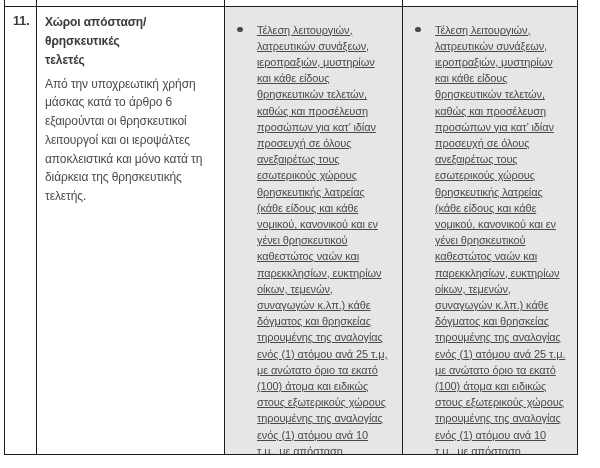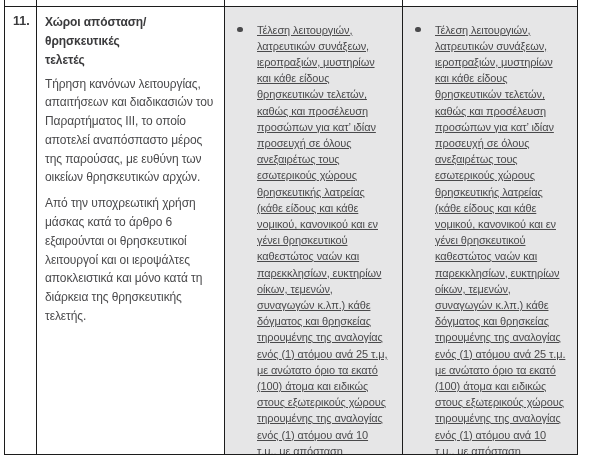--- a/index.html
+++ b/index.html
@@ -75,26 +75,20 @@
 
     <div class="main-row">
 
       <div class="cell c1 cell-num">
         <span>11.</span>
       </div>
 
       <div class="cell c2 cell-cat">
         <div class="cat-title">Χώροι απόσταση/θρησκευτικές
 τελετές</div>
-        <p class="cat-para">Τήρηση κανόνων λειτουργίας,
-απαιτήσεων και διαδικασιών του
-Παραρτήματος III, το οποίο
-αποτελεί αναπόσπαστο μέρος
-της παρούσας, με ευθύνη των
-οικείων θρησκευτικών αρχών.</p>
         <p class="cat-para">Από την υποχρεωτική χρήση
 μάσκας κατά το άρθρο 6
 εξαιρούνται οι θρησκευτικοί
 λειτουργοί και οι ιεροψάλτες
 αποκλειστικά και μόνο κατά τη
 διάρκεια της θρησκευτικής
 τελετής.</p>
       </div>
 
       <div class="cell c3 cell-measure">

